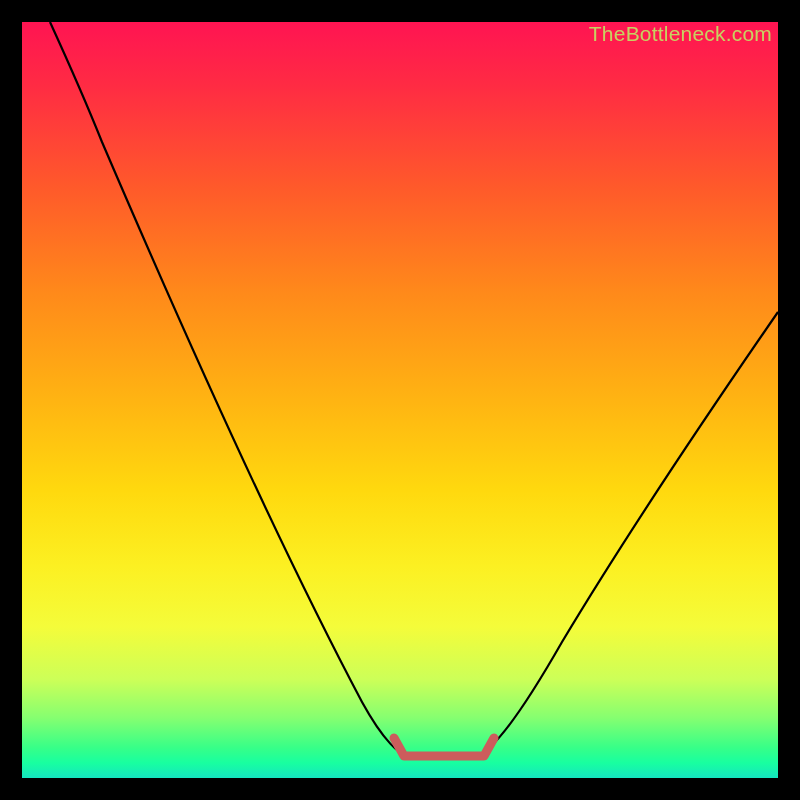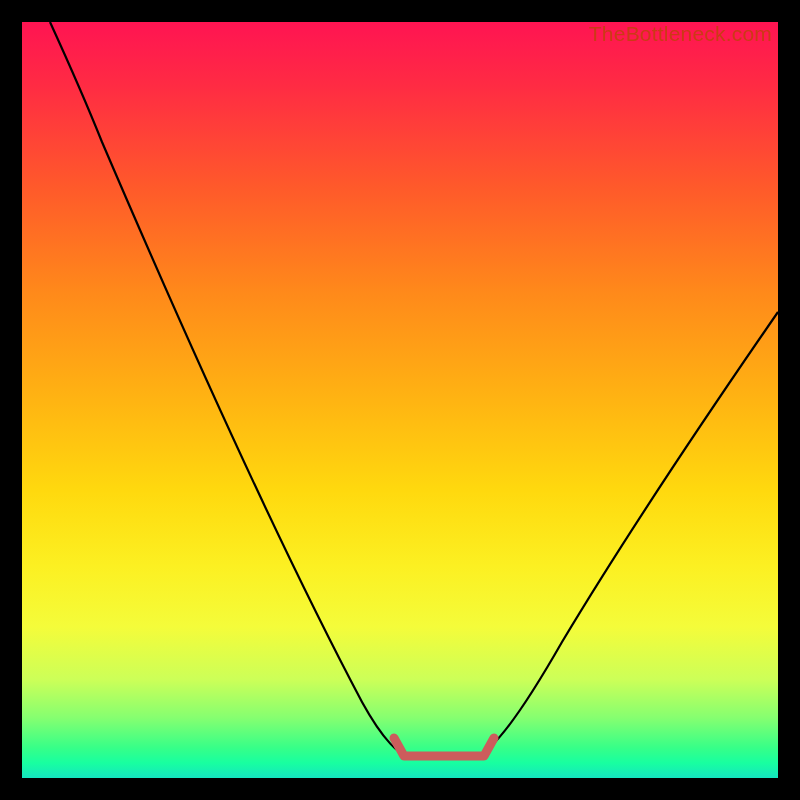--- a/index.html
+++ b/index.html
@@ -46,21 +46,21 @@
       #86ff70 92%,
       #37ff88 96%,
       #18ffa0 98%,
       #14e5c0 100%
     );
   }
   .watermark {
     position: absolute;
     top: 0px;
     right: 6px;
-    color: #c2410c;
+    color: #bef264;
     font-size: 21px;
     letter-spacing: 0.2px;
     opacity: 0.85;
     font-weight: 500;
     z-index: 10;
   }
   svg.curves {
     position: absolute;
     inset: 0;
     width: 756px;

